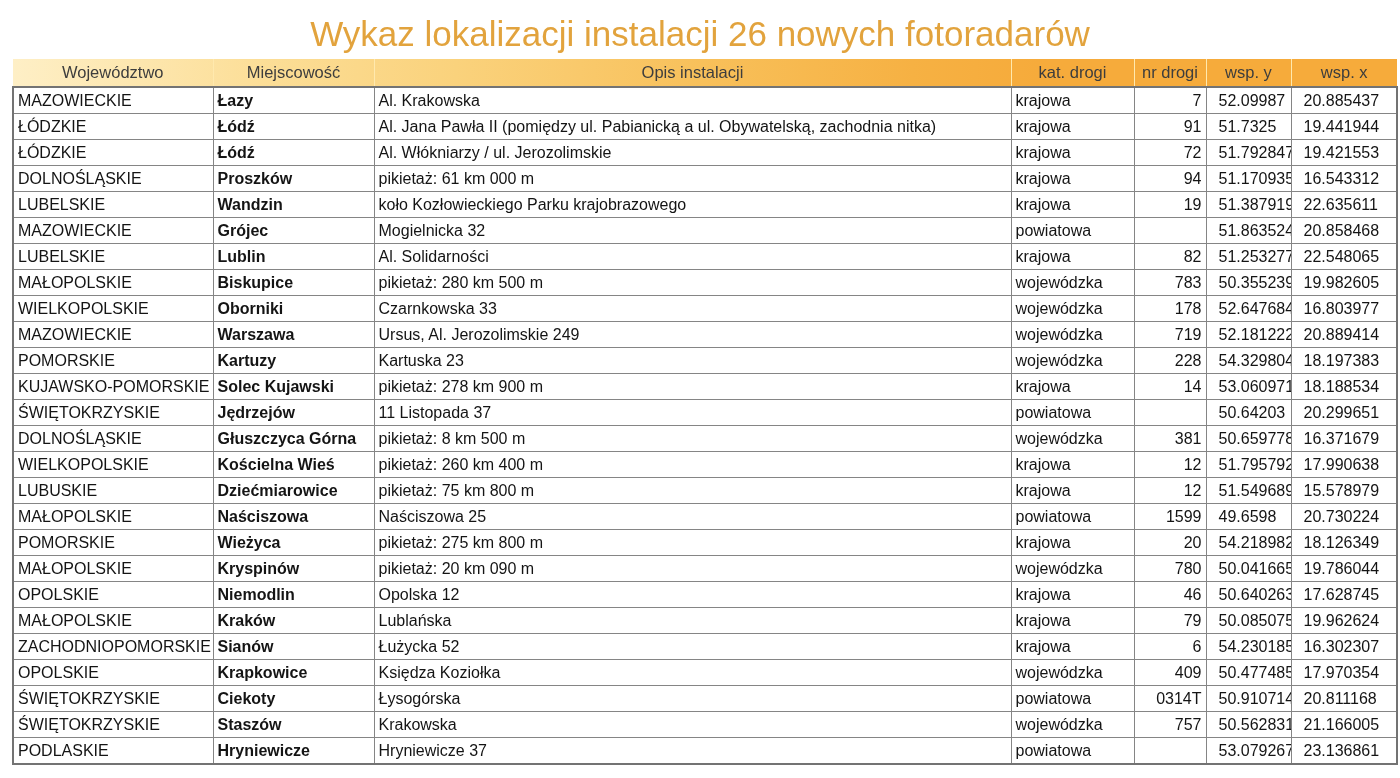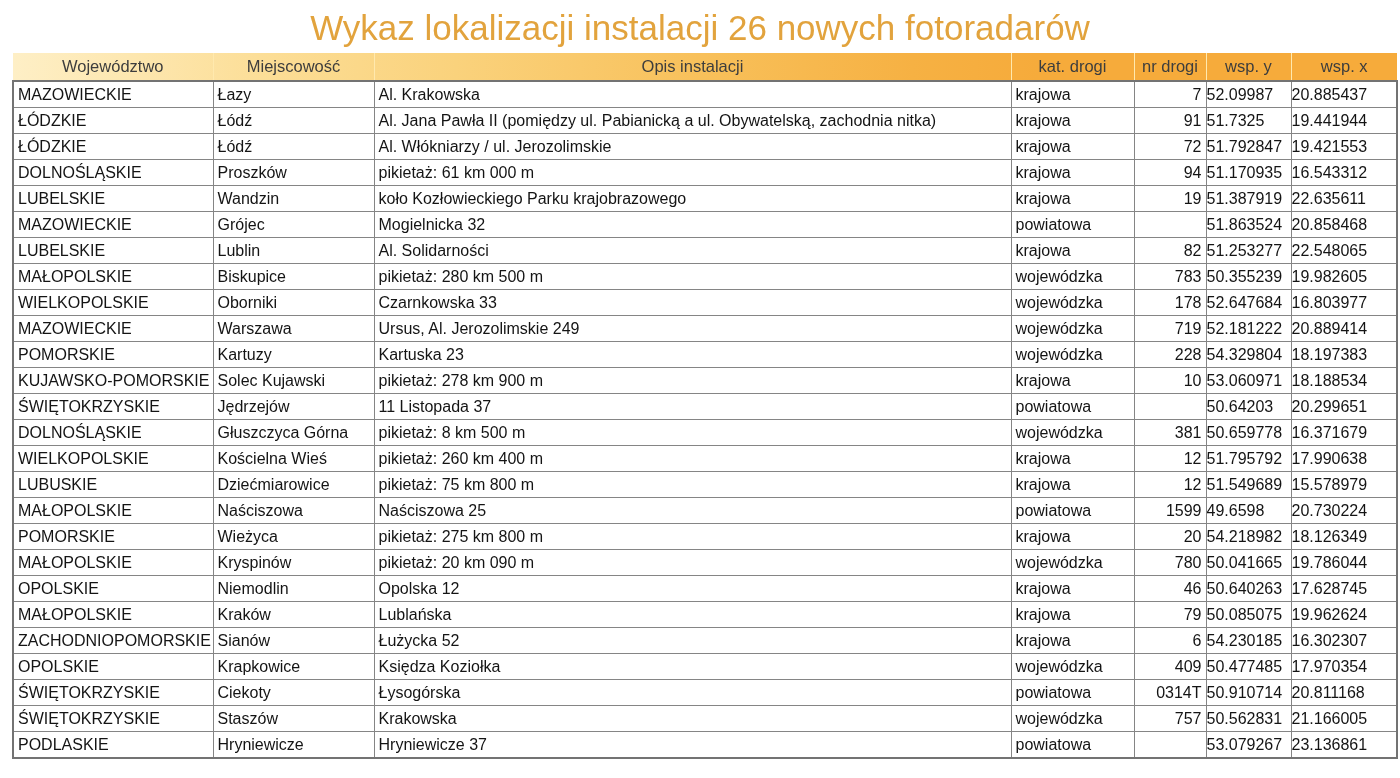--- a/index.html
+++ b/index.html
@@ -11,21 +11,21 @@
     font-family: "Liberation Sans", sans-serif;
     overflow: hidden;
   }
   .page {
     width: 1400px;
     height: 778px;
     position: relative;
   }
   .title {
     margin: 0;
-    padding-top: 6px;
+    padding-top: 12px;
     text-align: center;
     font-size: 35px;
     line-height: 44px;
     font-weight: 400;
     color: #E2A33D;
     letter-spacing: 0px;
   }
   table.fotoradar {
     border-collapse: collapse;
     table-layout: fixed;
@@ -56,23 +56,23 @@
     height: 25px;
     font-size: 16px;
     line-height: 25px;
     padding: 0 3px 0 4px;
     color: #141414;
     background: #ffffff;
     white-space: nowrap;
     overflow: hidden;
     vertical-align: middle;
   }
-  td.c1 { font-weight: 400; }
+  td.c1 { font-weight: 700; }
   td.c4 { text-align: right; padding-right: 4px; }
-  td.c5, td.c6 { padding-left: 0; }
+  td.c5, td.c6 { padding-left: 12px; }
 </style>
 </head>
 <body>
 
 <div class="page">
   <h1 class="title">Wykaz lokalizacji instalacji 26 nowych fotoradarów</h1>
 
   <table class="fotoradar">
     <colgroup id="colgroup">
         <col style="width: 200px;">
@@ -192,21 +192,21 @@
           <td class="c3">wojewódzka</td>
           <td class="c4">228</td>
           <td class="c5">54.329804</td>
           <td class="c6">18.197383</td>
         </tr>
         <tr>
           <td class="c0">KUJAWSKO-POMORSKIE</td>
           <td class="c1">Solec Kujawski</td>
           <td class="c2">pikietaż: 278 km 900 m</td>
           <td class="c3">krajowa</td>
-          <td class="c4">10</td>
+          <td class="c4">14</td>
           <td class="c5">53.060971</td>
           <td class="c6">18.188534</td>
         </tr>
         <tr>
           <td class="c0">ŚWIĘTOKRZYSKIE</td>
           <td class="c1">Jędrzejów</td>
           <td class="c2">11 Listopada 37</td>
           <td class="c3">powiatowa</td>
           <td class="c4"></td>
           <td class="c5">50.64203</td>

